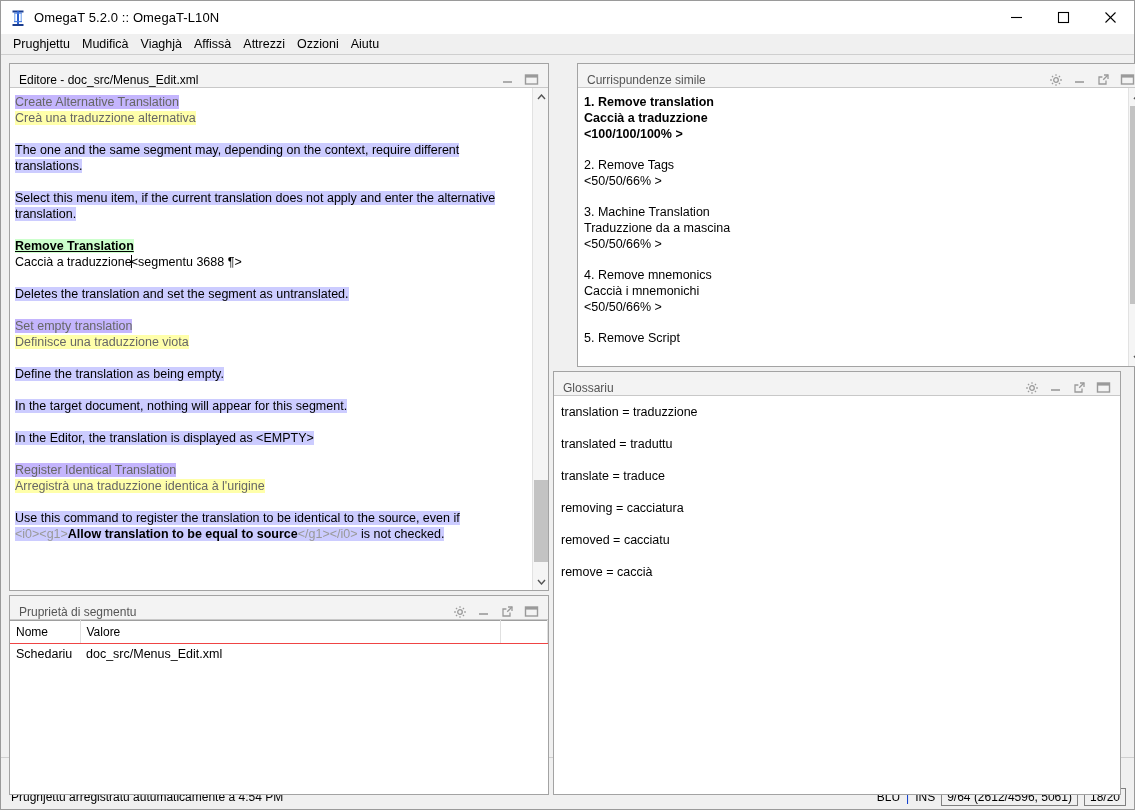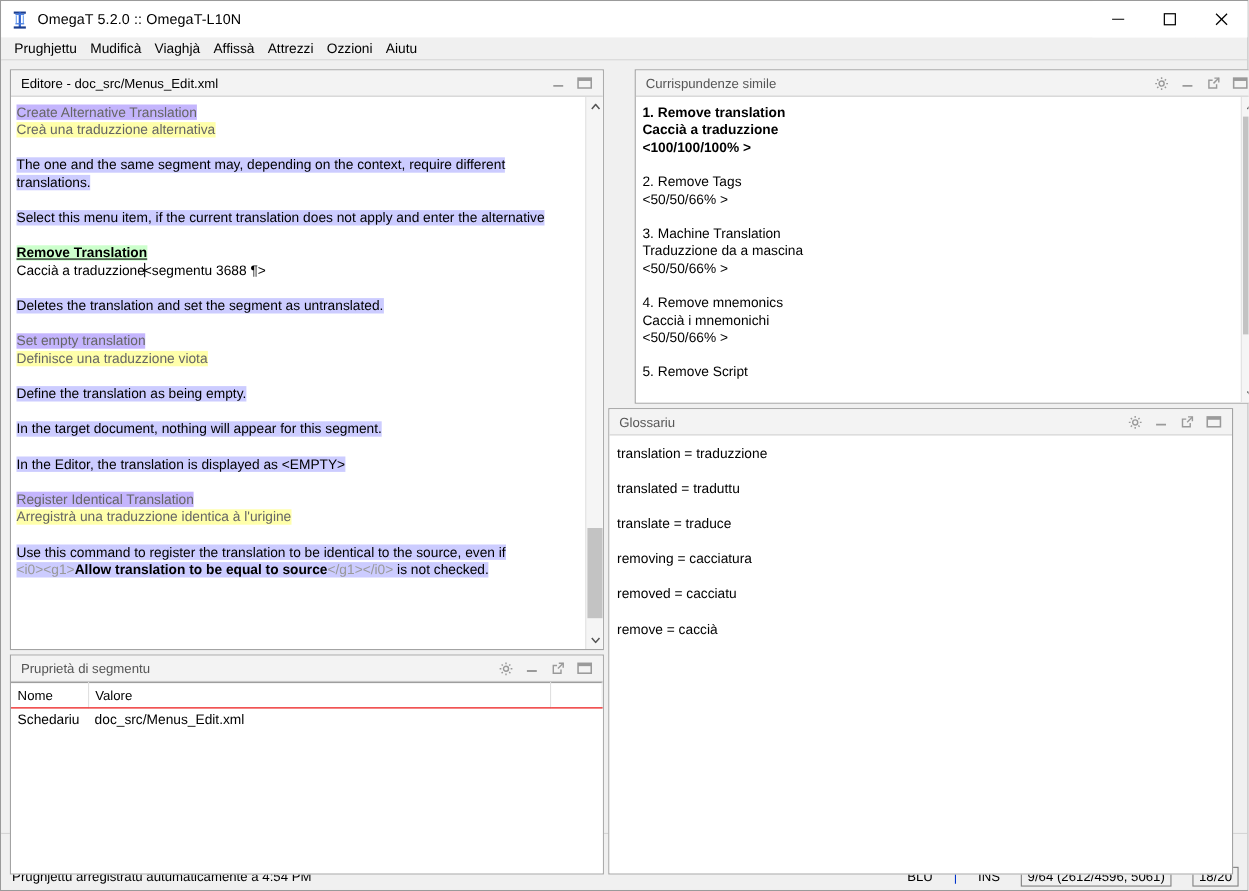--- a/index.html
+++ b/index.html
@@ -64,21 +64,21 @@
     position: absolute;
     background: #ffffff;
     border: 1px solid #a3a3a3;
     display: flex; flex-direction: column;
     overflow: hidden;
   }
   .panel-head {
     height: 24px; flex: 0 0 24px;
     background: #f3f3f3;
     border-bottom: 1px solid #c8c8c8;
-    display: flex; align-items: center;
+    display: flex; align-items: flex-end;
     padding: 0 4px 0 9px;
     position: relative;
   }
   .panel-title { font-size: 12px; color: #555; white-space: nowrap; }
   .panel-title.dark { color: #000; }
   .panel-tools { margin-left: auto; display: flex; align-items: center; gap: 9px; padding-right: 5px; }
   .ptool { width: 15px; height: 15px; display: flex; align-items: center; justify-content: center; }
   .ptool svg { display: block; }
   .panel-body {
     flex: 1 1 auto; position: relative; overflow: hidden;
@@ -163,21 +163,21 @@
     color: #000;
     white-space: nowrap;
   }
   .statusrow {
     flex: 1 1 auto;
     display: flex; align-items: center;
     padding: 0 8px 0 10px;
     font-size: 12px;
   }
   .status-left { white-space: nowrap; }
-  .status-right { margin-left: auto; display: flex; align-items: center; gap: 19px; white-space: nowrap; }
+  .status-right { margin-left: auto; display: flex; align-items: center; gap: 6px; white-space: nowrap; }
   .st-blu { color: #000; }
   .st-sep { color: #0033cc; }
   .st-box {
     border: 1px solid #808080;
     background: #f0f0f0;
     padding: 1px 5px;
     font-size: 12px;
   }
 </style>
 </head>
@@ -252,20 +252,21 @@
 
           <div class="ed-line"><span class="hl-src">Create Alternative Translation</span></div>
           <div class="ed-line"><span class="hl-tgt">Creà una traduzzione alternativa</span></div>
           <div class="ed-gap"></div>
 
           <div class="ed-line"><span class="hl-seg">The one and the same segment may, depending on the context, require different</span></div>
           <div class="ed-line"><span class="hl-seg">translations.</span></div>
           <div class="ed-gap"></div>
 
           <div class="ed-line"><span class="hl-seg">Select this menu item, if the current translation does not apply and enter the alternative</span></div>
+          <div class="ed-line"><span class="hl-seg">translation.</span></div>
           <div class="ed-gap"></div>
 
           <div class="ed-line"><span class="act-src">Remove Translation</span></div>
           <div class="ed-line"><span class="act-tgt">Caccià a traduzzione</span><span class="caret"></span><span class="seg-mark">&lt;segmentu 3688 ¶&gt;</span></div>
           <div class="ed-gap"></div>
 
           <div class="ed-line"><span class="hl-seg">Deletes the translation and set the segment as untranslated.</span></div>
           <div class="ed-gap"></div>
 
           <div class="ed-line"><span class="hl-src">Set empty translation</span></div>

